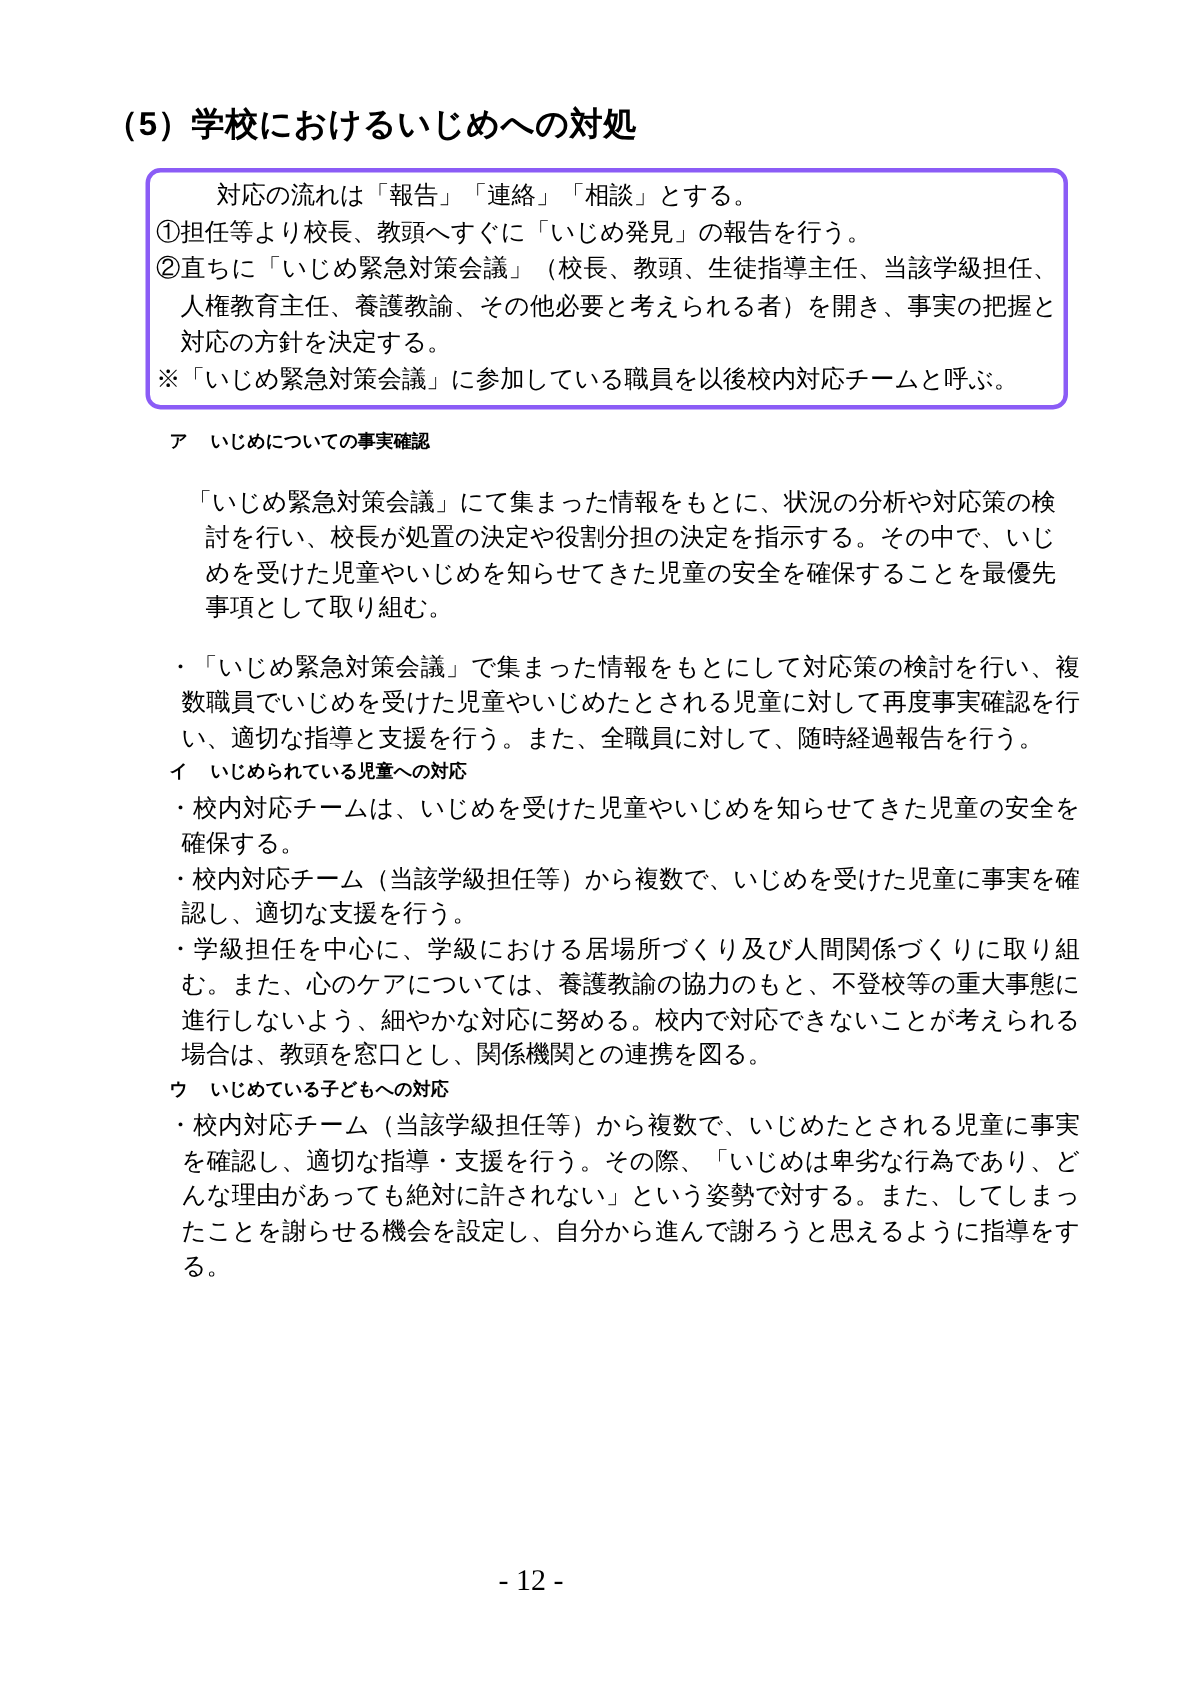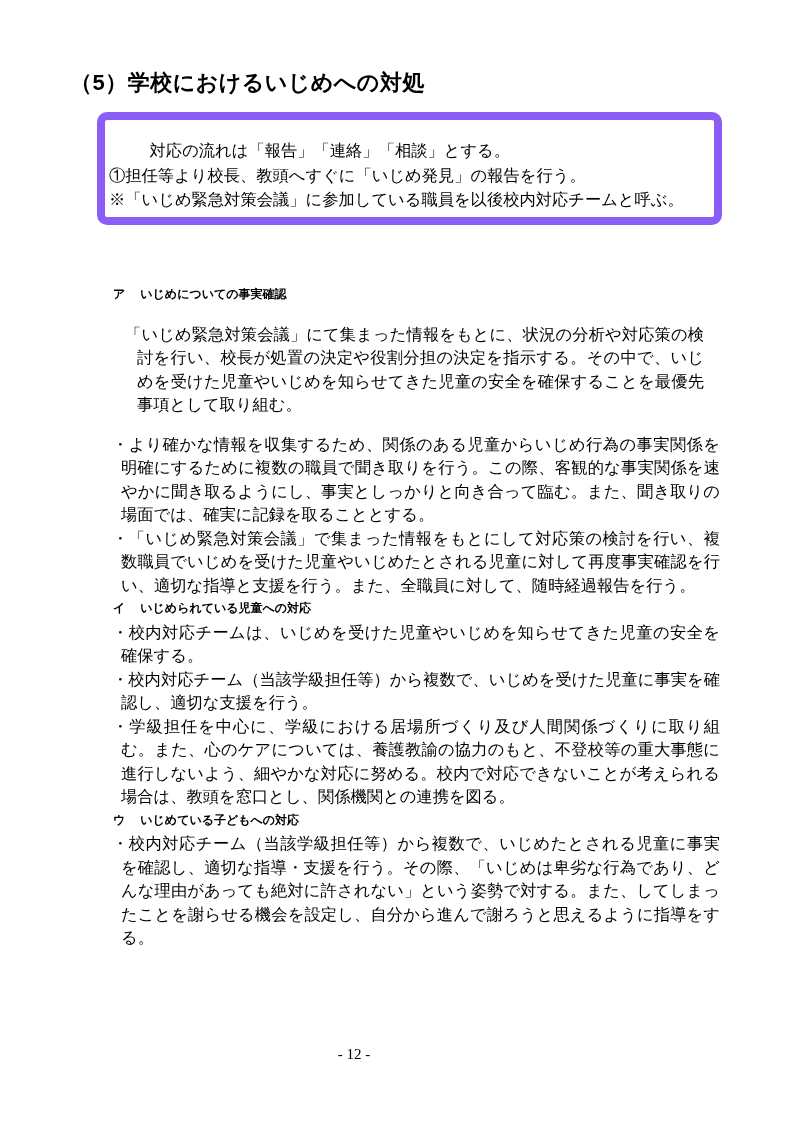--- a/index.html
+++ b/index.html
@@ -15,65 +15,65 @@
   }
   .doc-title {
     position:absolute; left:70px; top:72px; margin:0;
     font-family:"Liberation Sans","DejaVu Sans",sans-serif;
     font-weight:700; font-size:22px; line-height:22px;
     letter-spacing:0.5px;
   }
   .notice-box {
     position:absolute; left:97px; top:112px;
     width:601px;
-    border:8px solid #8b5cf6;
+    border:3px solid #8b5cf6;
     border-radius:10px;
-    padding:19px 4px 4px 4px;
+    padding:3px 4px 4px 4px;
     line-height:24.6px;
   }
   .box-line { margin:0; text-align:justify; text-justify:inter-character; }
   .box-intro { text-indent:8px; }
   .box-hang { padding-left:1em; text-indent:-1em; }
   .content {
     position:absolute; left:121px; top:283px; width:599px;
     text-align:justify; text-justify:inter-character;
   }
   .sec-head {
     margin:0 0 0 -8px;
     font-family:"Liberation Sans","DejaVu Sans",sans-serif;
     font-weight:700; font-size:12px; line-height:23.5px;
     text-align:left;
   }
   .sec-title { margin-left:15px; }
   .lead   { margin:16px; text-indent:-12px; }
   .bullet { margin:0; text-indent:-9px; }
   .page-number {
     position:absolute; top:1044px; left:0; width:708px;
-    text-align:center; font-size:15px; line-height:20px;
+    text-align:center; font-size:20px; line-height:20px;
   }
 </style>
 </head>
 <body>
 
 <div class="page">
 
   <h1 class="doc-title">（5）学校におけるいじめへの対処</h1>
 
   <div class="notice-box">
     <p class="box-line box-intro">　　対応の流れは「報告」「連絡」「相談」とする。</p>
     <p class="box-line">①担任等より校長、教頭へすぐに「いじめ発見」の報告を行う。</p>
+    <p class="box-line box-hang">②直ちに「いじめ緊急対策会議」（校長、教頭、生徒指導主任、当該学級担任、人権教育主任、養護教諭、その他必要と考えられる者）を開き、事実の把握と対応の方針を決定する。</p>
     <p class="box-line">※「いじめ緊急対策会議」に参加している職員を以後校内対応チームと呼ぶ。</p>
   </div>
 
   <div class="content">
 
     <section>
       <h2 class="sec-head"><span>ア</span><span class="sec-title">いじめについての事実確認</span></h2>
       <p class="lead">「いじめ緊急対策会議」にて集まった情報をもとに、状況の分析や対応策の検討を行い、校長が処置の決定や役割分担の決定を指示する。その中で、いじめを受けた児童やいじめを知らせてきた児童の安全を確保することを最優先事項として取り組む。</p>
-      <p class="bullet">・より確かな情報を収集するため、関係のある児童からいじめ行為の事実関係を明確にするために複数の職員で聞き取りを行う。この際、客観的な事実関係を速やかに聞き取るようにし、事実としっかりと向き合って臨む。また、聞き取りの場面では、確実に記録を取ることとする。</p>
       <p class="bullet">・「いじめ緊急対策会議」で集まった情報をもとにして対応策の検討を行い、複数職員でいじめを受けた児童やいじめたとされる児童に対して再度事実確認を行い、適切な指導と支援を行う。また、全職員に対して、随時経過報告を行う。</p>
     </section>
 
     <section>
       <h2 class="sec-head"><span>イ</span><span class="sec-title">いじめられている児童への対応</span></h2>
       <p class="bullet">・校内対応チームは、いじめを受けた児童やいじめを知らせてきた児童の安全を確保する。</p>
       <p class="bullet">・校内対応チーム（当該学級担任等）から複数で、いじめを受けた児童に事実を確認し、適切な支援を行う。</p>
       <p class="bullet">・学級担任を中心に、学級における居場所づくり及び人間関係づくりに取り組む。また、心のケアについては、養護教諭の協力のもと、不登校等の重大事態に進行しないよう、細やかな対応に努める。校内で対応できないことが考えられる場合は、教頭を窓口とし、関係機関との連携を図る。</p>
     </section>
 

